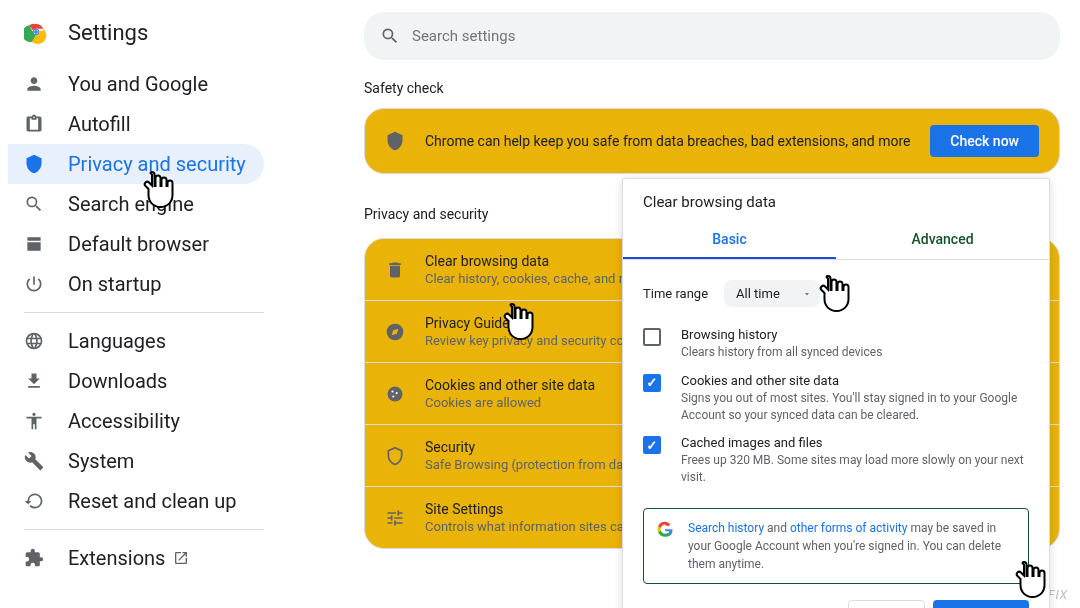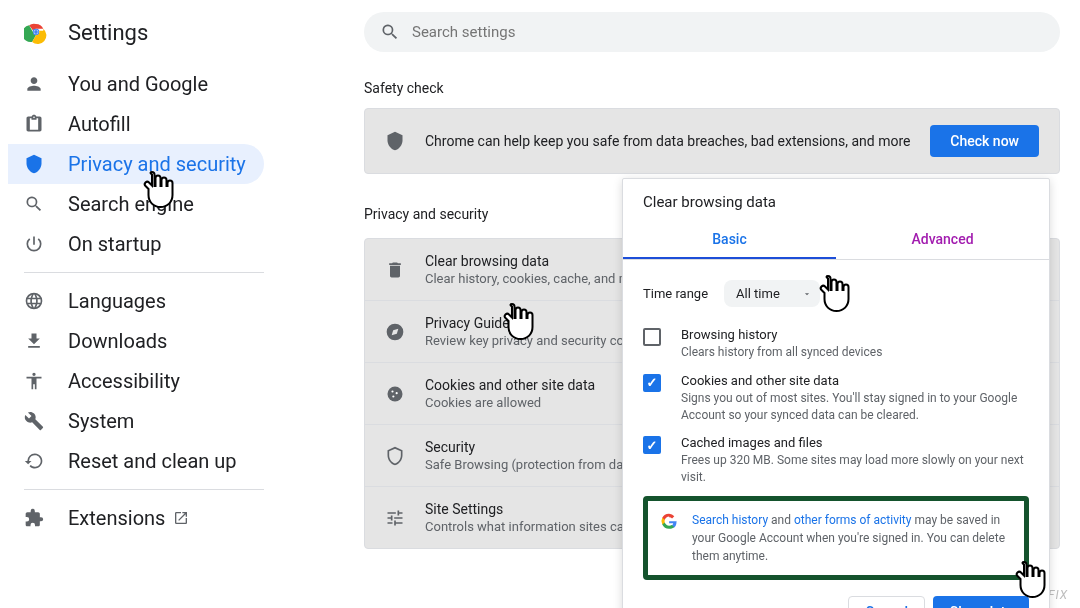--- a/index.html
+++ b/index.html
@@ -1,65 +1,65 @@
 <!DOCTYPE html>
 <html><head>
 <meta charset="utf-8">
 <style>
 * { margin: 0; padding: 0; box-sizing: border-box; font-family: Roboto, Arial, sans-serif; }
 body { background: #fff; width: 1080px; height: 608px; overflow: hidden; position: relative; }
 
 .header { display: flex; align-items: center; height: 64px; padding: 0 24px; }
 .chrome-logo { width: 24px; height: 24px; margin-right: 20px; }
 .header-title { font-size: 22px; color: #202124; font-weight: 400; }
-.search-bar { position: absolute; left: 364px; top: 12px; right: 20px; height: 40px; background: #f1f3f4; border-radius: 20px; display: flex; align-items: center; padding: 0 16px; }
+.search-bar { position: absolute; left: 364px; top: 12px; right: 20px; height: 48px; background: #f1f3f4; border-radius: 20px; display: flex; align-items: center; padding: 0 16px; }
 .search-icon { width: 20px; height: 20px; fill: #5f6368; margin-right: 12px; }
 .search-input { border: none; background: transparent; font-size: 15px; color: #5f6368; outline: none; flex: 1; }
 
 .sidebar { position: absolute; left: 8px; top: 64px; width: 256px; }
 .sidebar-item { display: flex; align-items: center; height: 40px; padding: 0 16px; border-radius: 0 20px 20px 0; cursor: pointer; color: #202124; font-size: 20px; }
 .sidebar-item.active { background: #e8f0fe; color: #1a73e8; }
 .sidebar-item .icon { width: 20px; height: 20px; margin-right: 24px; fill: #5f6368; display: flex; align-items: center; justify-content: center; }
 .sidebar-item.active .icon { fill: #1a73e8; }
 .sidebar-divider { height: 1px; background: #dadce0; margin: 8px 0 8px 16px; }
 .ext-icon { width: 16px; height: 16px; margin-left: 8px; fill: #5f6368; }
 
 .main { position: absolute; left: 364px; top: 72px; right: 20px; }
 .section-title { font-size: 14px; color: #202124; margin-bottom: 12px; margin-top: 8px; }
-.card { background: #e5e5e5; border: 1px solid #dadce0; border-radius: 4px; }
+.card { background: #eab308; border: 1px solid #dadce0; border-radius: 20px; }
 .safety-card { display: flex; align-items: center; padding: 16px 20px; }
 .safety-card .shield { width: 20px; height: 20px; fill: #5f6368; margin-right: 20px; }
 .safety-text { flex: 1; font-size: 14px; color: #202124; }
 .check-btn { background: #1a73e8; color: #fff; border: none; padding: 8px 20px; border-radius: 4px; font-size: 14px; font-weight: 500; cursor: pointer; }
 
 .settings-list { margin-top: 16px; }
 .settings-row { display: flex; align-items: center; padding: 14px 20px; border-bottom: 1px solid #dadce0; }
 .settings-row:last-child { border-bottom: none; }
 .settings-row .row-icon { width: 20px; height: 20px; fill: #5f6368; margin-right: 20px; }
 .row-text { flex: 1; }
 .row-title { font-size: 14px; color: #202124; }
 .row-sub { font-size: 13px; color: #5f6368; margin-top: 2px; }
 
 .dialog { position: absolute; left: 622px; top: 178px; width: 428px; background: #fff; border: 1px solid #dadce0; border-radius: 2px; box-shadow: 0 2px 10px rgba(0,0,0,0.15); z-index: 100; padding-bottom: 12px; }
 .dialog-title { font-size: 15px; color: #202124; padding: 14px 20px 10px; }
 .tabs { display: flex; border-bottom: 1px solid #dadce0; }
-.tab { flex: 1; text-align: center; padding: 10px 0; font-size: 14px; color: #a21caf; cursor: pointer; font-weight: 500; }
+.tab { flex: 1; text-align: center; padding: 10px 0; font-size: 14px; color: #14532d; cursor: pointer; font-weight: 500; }
 .tab.active { color: #1a73e8; border-bottom: 2px solid #1d4ed8; }
 .dialog-body { padding: 12px 20px 4px; }
 .time-range { display: flex; align-items: center; font-size: 13px; color: #202124; margin-bottom: 14px; margin-top: 8px; }
 .time-select { margin-left: 16px; background: #f1f3f4; padding: 6px 40px 6px 12px; border-radius: 8px; position: relative; font-size: 13px; }
 .chev { position: absolute; right: 8px; top: 50%; transform: translateY(-50%); width: 10px; height: 10px; fill: #5f6368; }
 .check-row { display: flex; padding: 6px 0; }
 .checkbox { width: 18px; height: 18px; border: 2px solid #5f6368; border-radius: 2px; margin-right: 20px; flex-shrink: 0; margin-top: 1px; display: flex; align-items: center; justify-content: center; }
 .checkbox.checked { background: #1a73e8; border-color: #1a73e8; }
 .checkbox.checked::after { content: '✓'; color: #fff; font-size: 13px; font-weight: bold; }
 .check-text { flex: 1; }
 .check-title { font-size: 13px; color: #202124; }
 .check-sub { font-size: 12px; color: #5f6368; margin-top: 2px; line-height: 1.4; }
-.info-box { border: 5px solid #14532d; border-radius: 4px; padding: 10px 12px; margin-top: 4px; display: flex; font-size: 12px; color: #5f6368; line-height: 1.5; }
+.info-box { border: 1px solid #14532d; border-radius: 4px; padding: 10px 12px; margin-top: 16px; display: flex; font-size: 12px; color: #5f6368; line-height: 1.5; }
 .info-box .g-icon { width: 18px; height: 18px; margin-right: 14px; flex-shrink: 0; margin-top: 2px; }
 .info-box a { color: #1a73e8; text-decoration: none; }
 .dialog-actions { display: flex; justify-content: flex-end; padding: 12px 20px 0; gap: 8px; }
 .btn-cancel { background: #fff; color: #1a73e8; border: 1px solid #dadce0; padding: 7px 16px; border-radius: 4px; font-size: 14px; font-weight: 500; cursor: pointer; }
 .btn-clear { background: #1a73e8; color: #fff; border: none; padding: 7px 16px; border-radius: 4px; font-size: 14px; font-weight: 500; cursor: pointer; }
 
 .cursor-hand { position: absolute; width: 40px; height: 48px; z-index: 200; pointer-events: none; }
 .watermark { position: absolute; right: 12px; bottom: 6px; font-size: 12px; color: #bdbdbd; letter-spacing: 1px; font-style: italic; }
 </style>
 </head>
@@ -115,20 +115,28 @@
     <span class="icon">
         <svg viewBox="0 0 24 24">
           <path d="M15.5 14h-.79l-.28-.27a6.5 6.5 0 1 0-.7.7l.27.28v.79l5 4.99L20.49 19l-4.99-5zm-6 0A4.5 4.5 0 1 1 14 9.5 4.5 4.5 0 0 1 9.5 14z"></path>
         </svg>
       </span>
     <span>Search engine</span>
   </div>
   <div class="sidebar-item">
     <span class="icon">
         <svg viewBox="0 0 24 24">
+          <path d="M4 4h16v4H4zm0 6h16v10H4z"></path>
+        </svg>
+      </span>
+    <span>Default browser</span>
+  </div>
+  <div class="sidebar-item">
+    <span class="icon">
+        <svg viewBox="0 0 24 24">
           <path d="M13 3h-2v10h2V3zm4.83 2.17l-1.42 1.42A7 7 0 1 1 7.59 6.59L6.17 5.17a9 9 0 1 0 11.66 0z"></path>
         </svg>
       </span>
     <span>On startup</span>
   </div>
   <div class="sidebar-divider"></div>
   <div class="sidebar-item">
     <span class="icon">
         <svg viewBox="0 0 24 24">
           <path d="M12 2a10 10 0 1 0 0 20 10 10 0 0 0 0-20zm6.93 6h-2.95a15.65 15.65 0 0 0-1.38-3.56A8.03 8.03 0 0 1 18.93 8zM12 4.04c.83 1.2 1.48 2.53 1.91 3.96h-3.82c.43-1.43 1.08-2.76 1.91-3.96zM4.26 14a7.95 7.95 0 0 1 0-4h3.38a16.5 16.5 0 0 0 0 4H4.26zm.82 2h2.95c.32 1.25.78 2.45 1.38 3.56A8 8 0 0 1 5.08 16zm2.95-8H5.08a8 8 0 0 1 4.33-3.56A15.65 15.65 0 0 0 8.03 8zM12 19.96c-.83-1.2-1.48-2.53-1.91-3.96h3.82c-.43 1.43-1.08 2.76-1.91 3.96zM14.34 14H9.66a14.7 14.7 0 0 1 0-4h4.68a14.7 14.7 0 0 1 0 4zm.25 5.56c.6-1.11 1.06-2.31 1.38-3.56h2.95a8 8 0 0 1-4.33 3.56zM16.36 14a16.5 16.5 0 0 0 0-4h3.38a7.95 7.95 0 0 1 0 4h-3.38z"></path>

